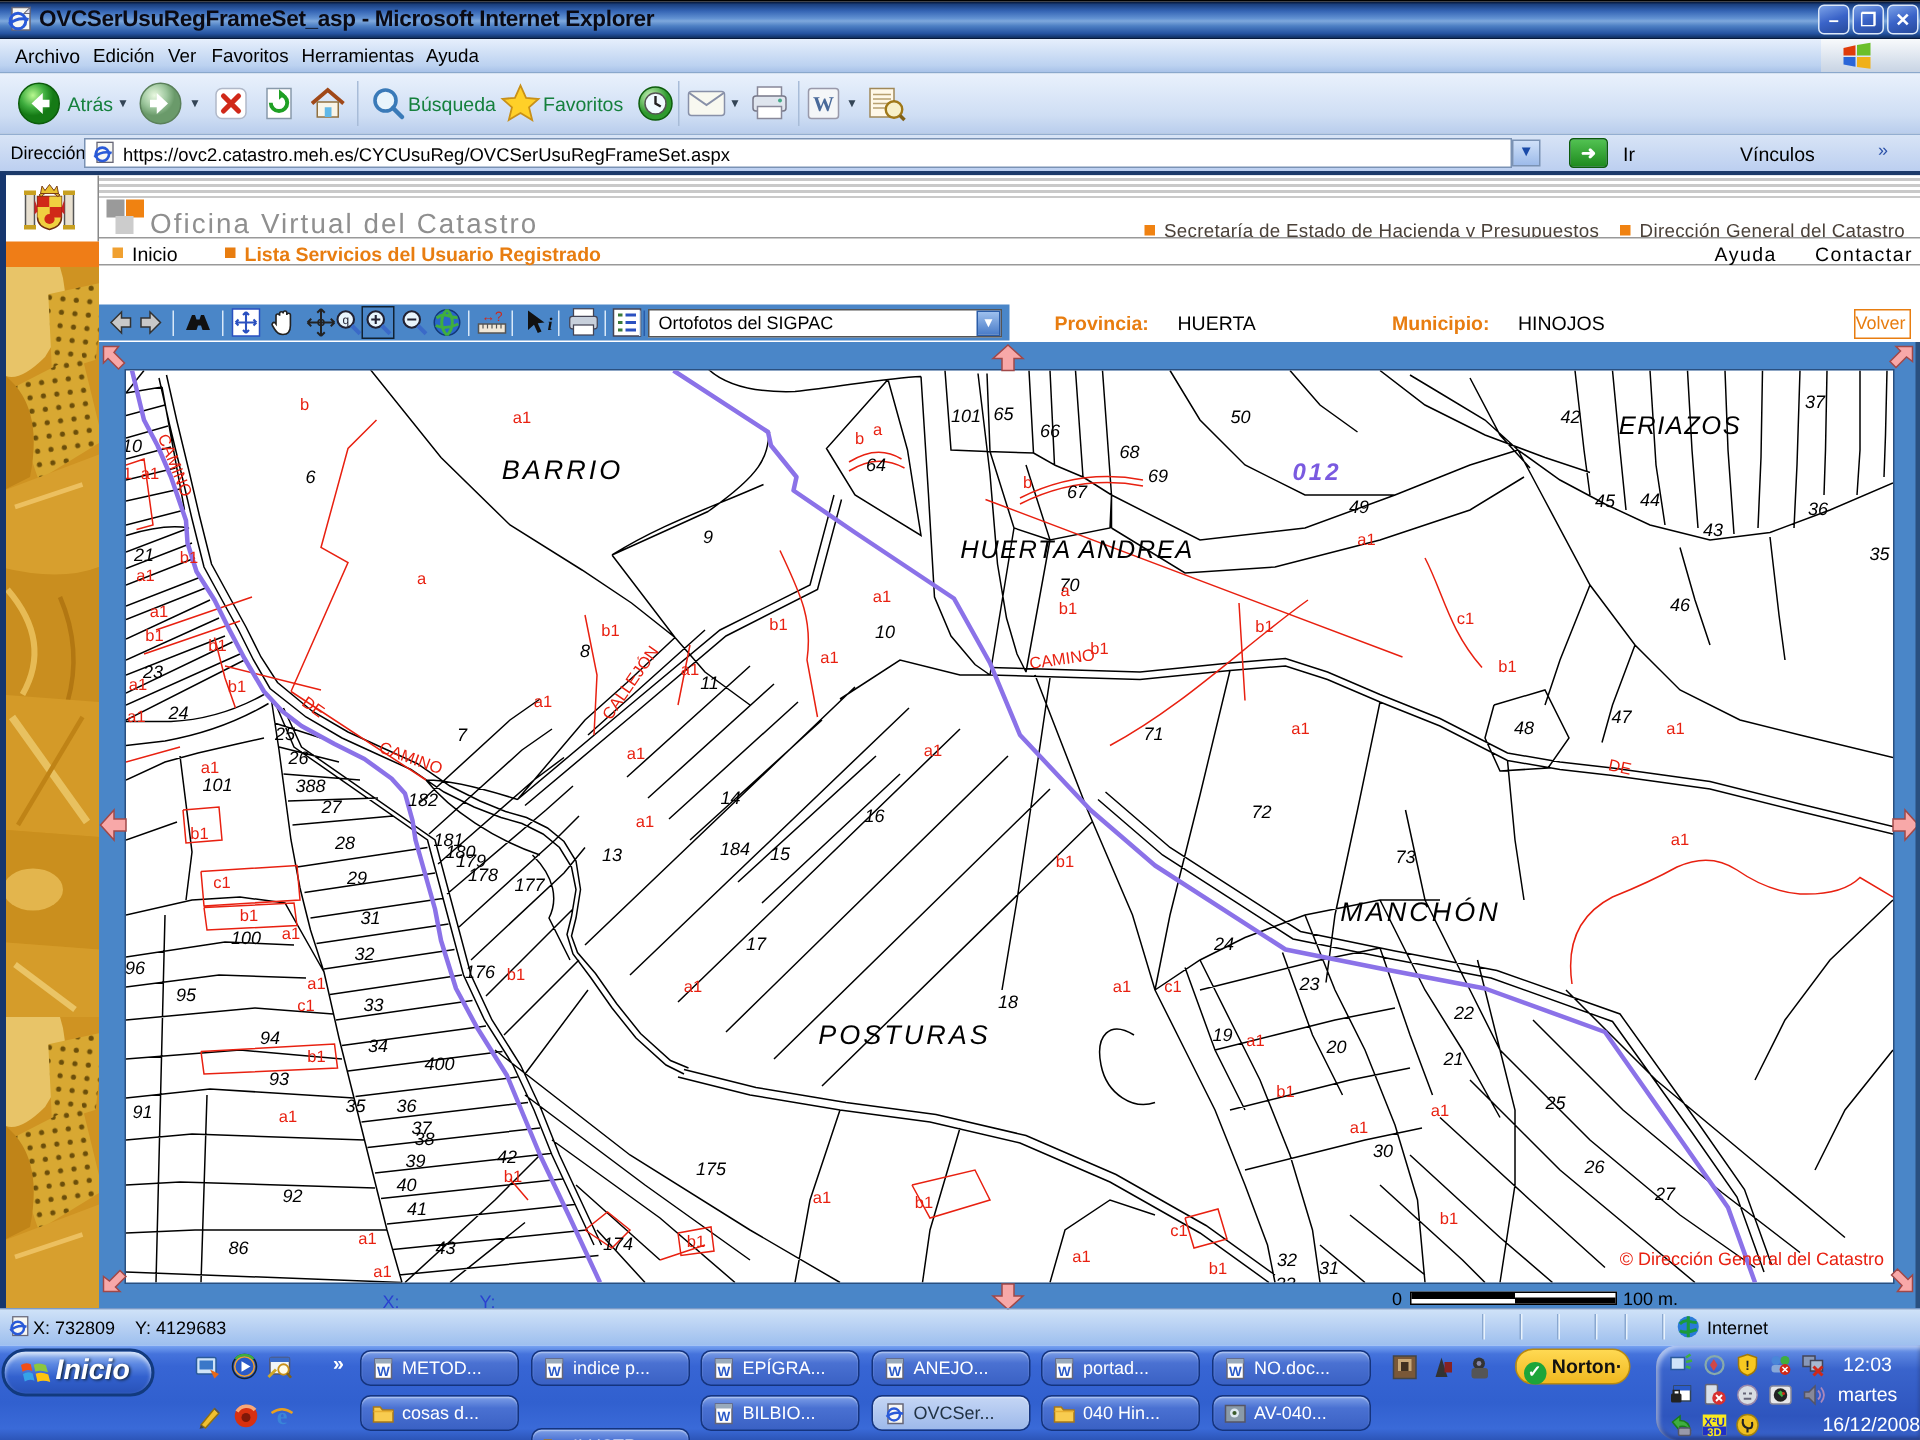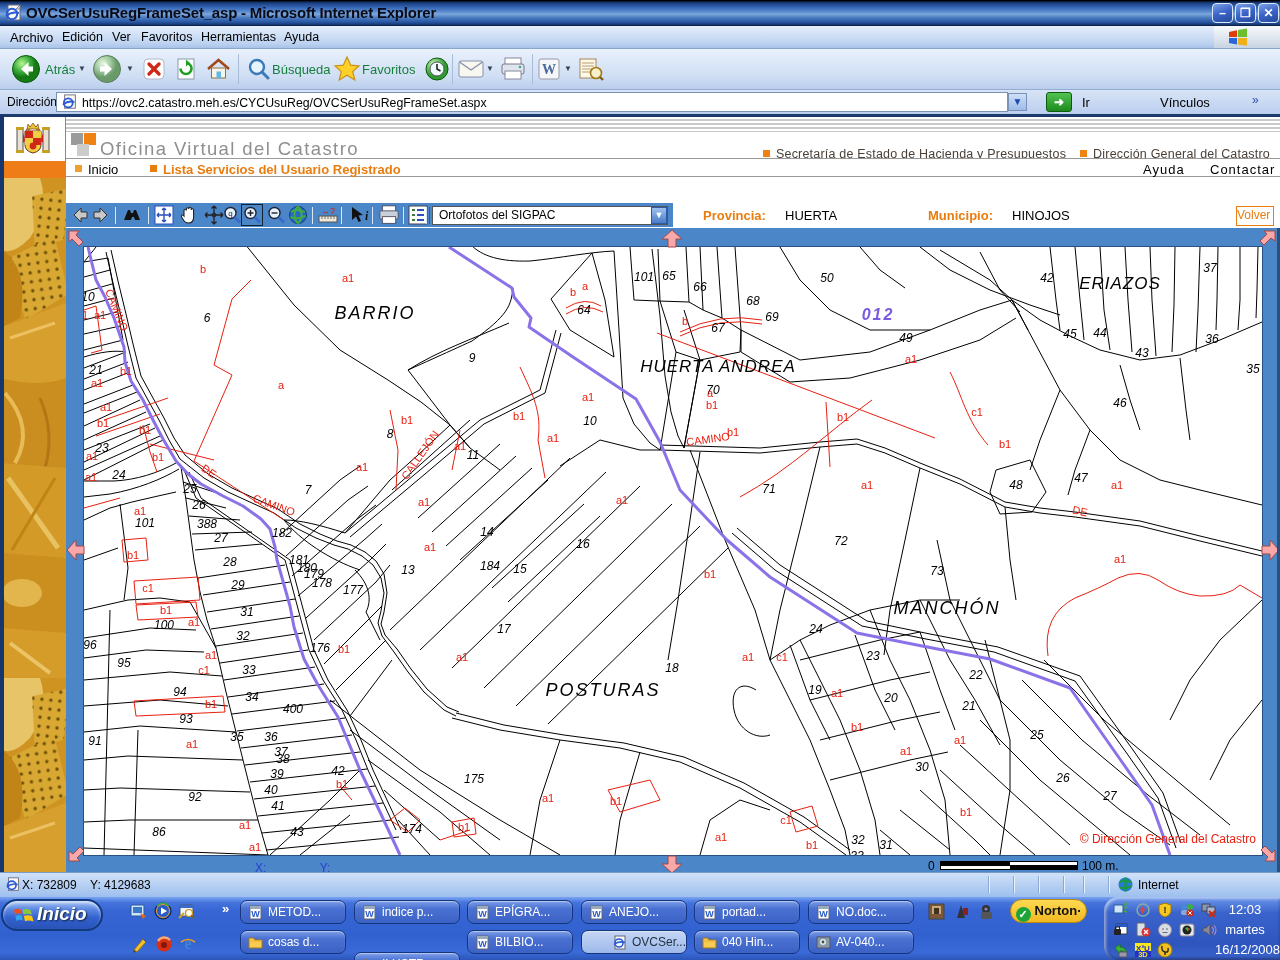--- a/index.html
+++ b/index.html
@@ -659,21 +659,21 @@
       </svg>cosas d...</div>
     <div class="taskbtn" style="left:354px;top:952px;"><svg class="ic" viewBox="0 0 15 15">
         <path d="M1 4 L1 13 L14 13 L14 5 L7 5 L5.5 3 L1 3z" fill="#f8cc50" stroke="#a87818"></path>
         <path d="M1 6 L14 6" stroke="#e8b030"></path>
       </svg>ILUSTR...</div>
     <div class="taskbtn" style="left:467px;top:930px;"><svg class="ic" viewBox="0 0 15 15">
         <rect x="2" y="1" width="11" height="13" fill="#fff" stroke="#667"></rect>
         <rect x="2" y="1" width="11" height="3" fill="#9ab"></rect>
         <text x="7.5" y="12" font-size="9" font-weight="bold" fill="#2a5ac8" text-anchor="middle">W</text>
       </svg>BILBIO...</div>
-    <div class="taskbtn" style="left:581px;top:930px;background:linear-gradient(#c5d6f5,#9db9ea);color:#234;text-align:right;"><svg class="ic" viewBox="0 0 15 15">
+    <div class="taskbtn" style="left:581px;top:930px;background:linear-gradient(#c5d6f5,#9db9ea);color:#234;"><svg class="ic" viewBox="0 0 15 15">
         <rect x="3" y="1" width="10" height="13" fill="#f8f8f4" stroke="#667"></rect>
         <circle cx="7" cy="8" r="4" fill="none" stroke="#2a5ad8" stroke-width="1.6"></circle>
         <path d="M2 9.5 q5-4 11-2" stroke="#2a5ad8" stroke-width="1.6" fill="none"></path>
       </svg>OVCSer...</div>
     <div class="taskbtn" style="left:694px;top:930px;"><svg class="ic" viewBox="0 0 15 15">
         <path d="M1 4 L1 13 L14 13 L14 5 L7 5 L5.5 3 L1 3z" fill="#f8cc50" stroke="#a87818"></path>
         <path d="M1 6 L14 6" stroke="#e8b030"></path>
       </svg>040 Hin...</div>
     <div class="taskbtn" style="left:808px;top:930px;"><svg class="ic" viewBox="0 0 15 15">
         <rect x="1" y="2" width="13" height="11" fill="#8a9aa8" stroke="#556"></rect>

